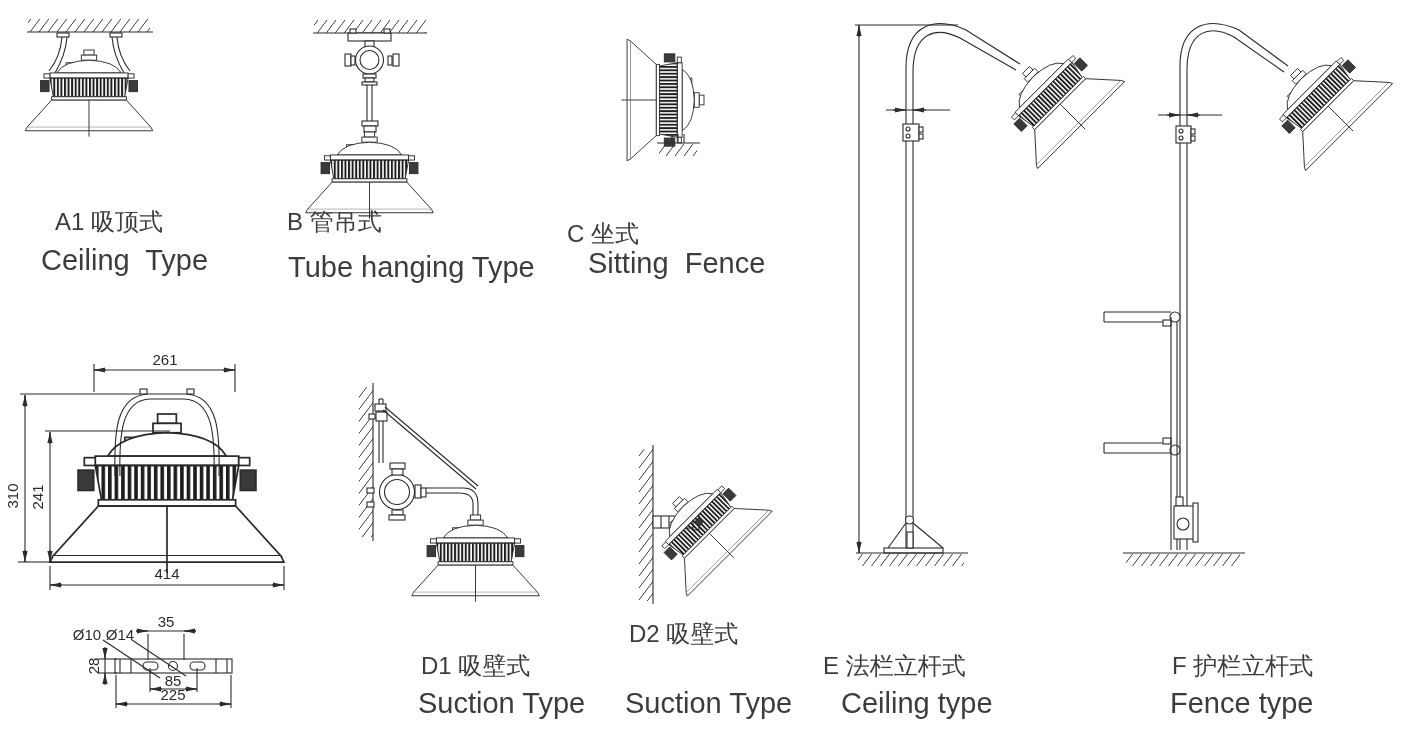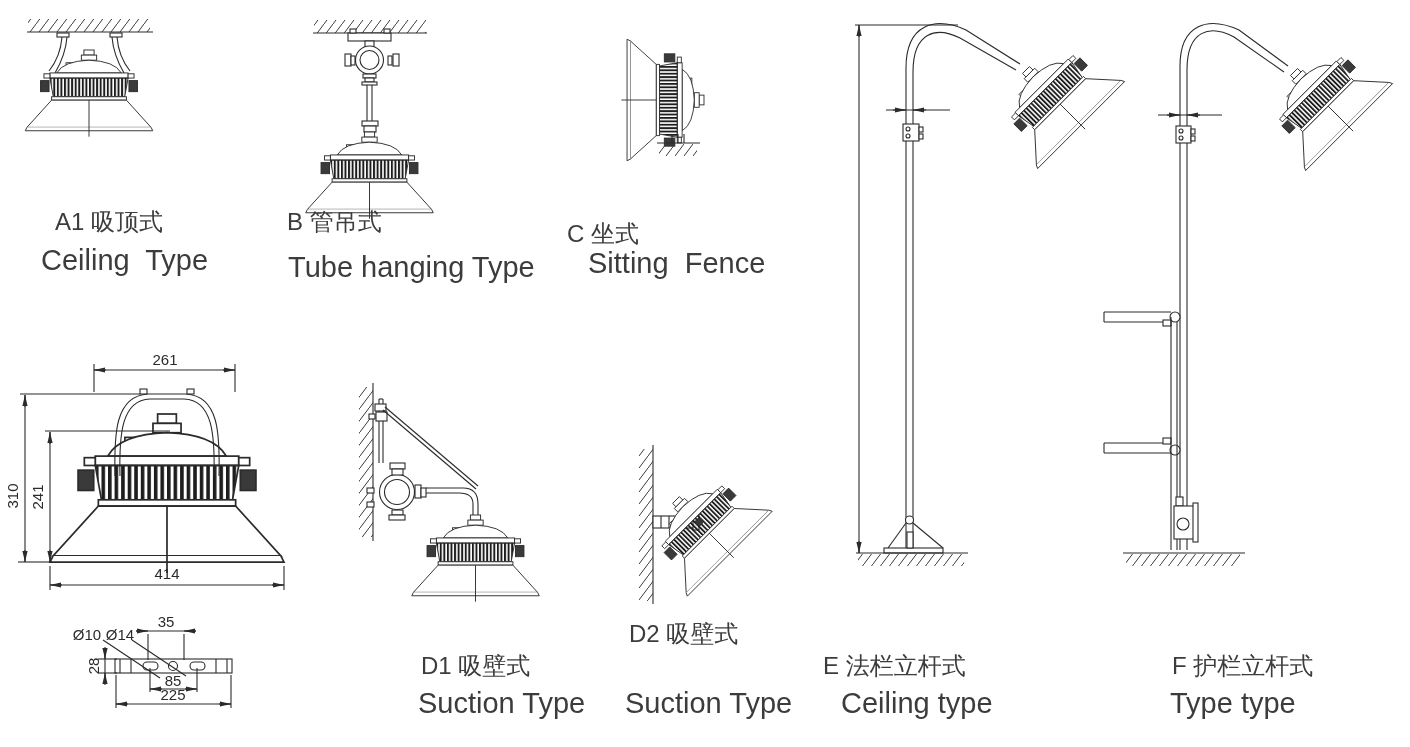--- a/index.html
+++ b/index.html
@@ -284,15 +284,15 @@
 <div class="lbl zh" style="left:421px;top:653px">D1 吸壁式</div>
 <div class="lbl en" style="left:418px;top:688px">Suction Type</div>
 
 <div class="lbl zh" style="left:629px;top:621px">D2 吸壁式</div>
 <div class="lbl en" style="left:625px;top:688px">Suction Type</div>
 
 <div class="lbl zh" style="left:823px;top:653px">E 法栏立杆式</div>
 <div class="lbl en" style="left:841px;top:688px">Ceiling type</div>
 
 <div class="lbl zh" style="left:1172px;top:653px">F 护栏立杆式</div>
-<div class="lbl en" style="left:1170px;top:688px">Type type</div>
+<div class="lbl en" style="left:1170px;top:688px">Fence type</div>
 
 </div>
 
 </body></html>

